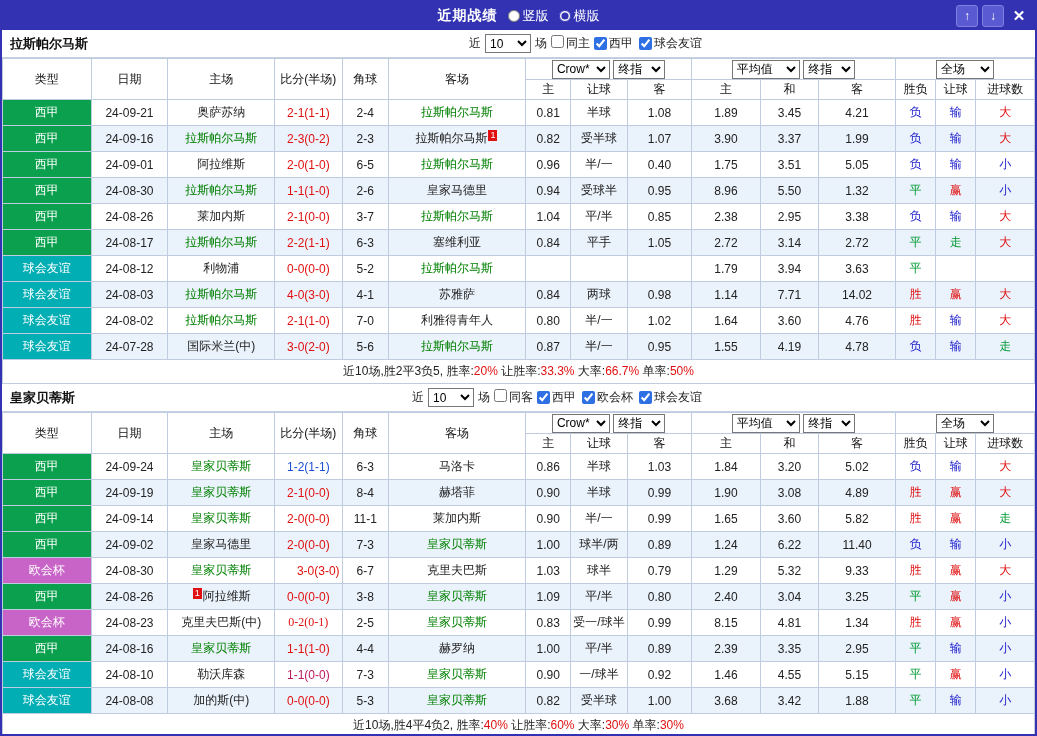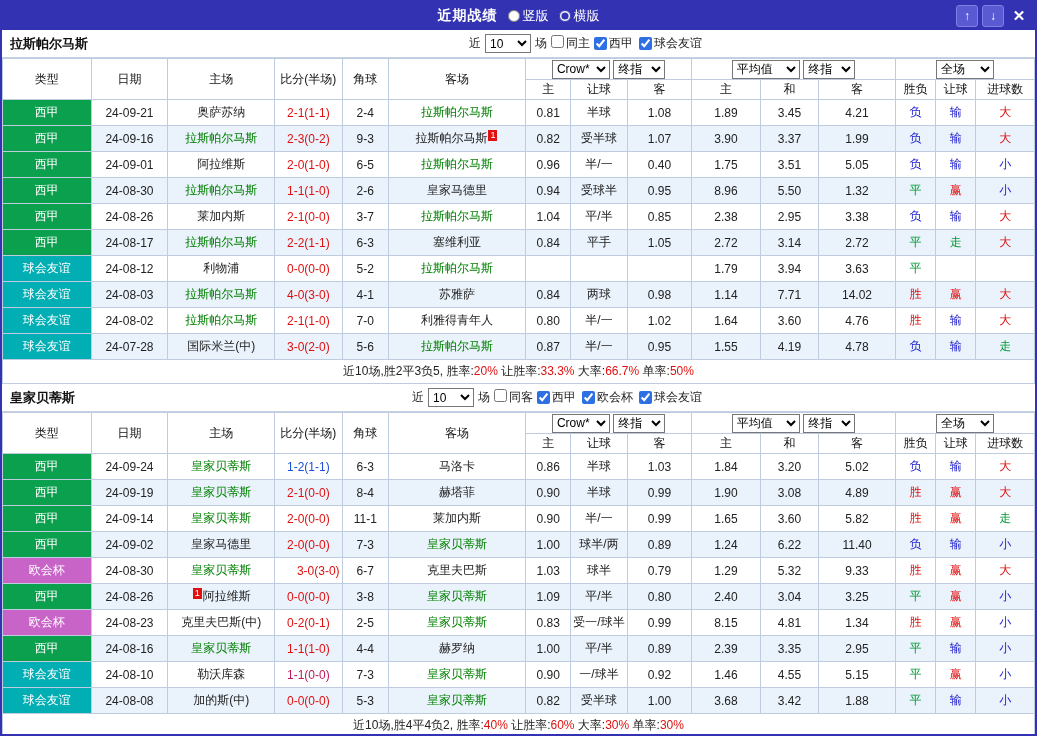--- a/index.html
+++ b/index.html
@@ -158,21 +158,21 @@
             <td>4.21</td>
             <td style="color: rgb(32, 32, 204);">负</td>
             <td style="color: rgb(32, 32, 204);">输</td>
             <td style="color: rgb(224, 16, 16);">大</td>
           </tr>
           <tr>
             <td class="type-cell" style="background: rgb(10, 160, 78);">西甲</td>
             <td>24-09-16</td>
             <td><span class="team focus">拉斯帕尔马斯</span></td>
             <td class="score" style="color: rgb(224, 16, 16);">2-3(0-2)</td>
-            <td>9-3</td>
+            <td>2-3</td>
             <td><span class="team">拉斯帕尔马斯</span><span class="badge">1</span></td>
             <td>0.82</td>
             <td>受半球</td>
             <td>1.07</td>
             <td>3.90</td>
             <td>3.37</td>
             <td>1.99</td>
             <td style="color: rgb(32, 32, 204);">负</td>
             <td style="color: rgb(32, 32, 204);">输</td>
             <td style="color: rgb(224, 16, 16);">大</td>
@@ -499,21 +499,21 @@
             <td>3.04</td>
             <td>3.25</td>
             <td style="color: rgb(0, 153, 51);">平</td>
             <td style="color: rgb(224, 16, 16);">赢</td>
             <td style="color: rgb(32, 32, 204);">小</td>
           </tr>
           <tr>
             <td class="type-cell" style="background: rgb(200, 99, 200);">欧会杯</td>
             <td>24-08-23</td>
             <td><span class="team">克里夫巴斯(中)</span></td>
-            <td class="score" style="color: rgb(224, 16, 16);">0-2(0-1)</td>
+            <td class="score" style="color: rgb(224, 16, 16); font-family: Liberation Serif, serif;">0-2(0-1)</td>
             <td>2-5</td>
             <td><span class="team focus">皇家贝蒂斯</span></td>
             <td>0.83</td>
             <td>受一/球半</td>
             <td>0.99</td>
             <td>8.15</td>
             <td>4.81</td>
             <td>1.34</td>
             <td style="color: rgb(224, 16, 16);">胜</td>
             <td style="color: rgb(224, 16, 16);">赢</td>

